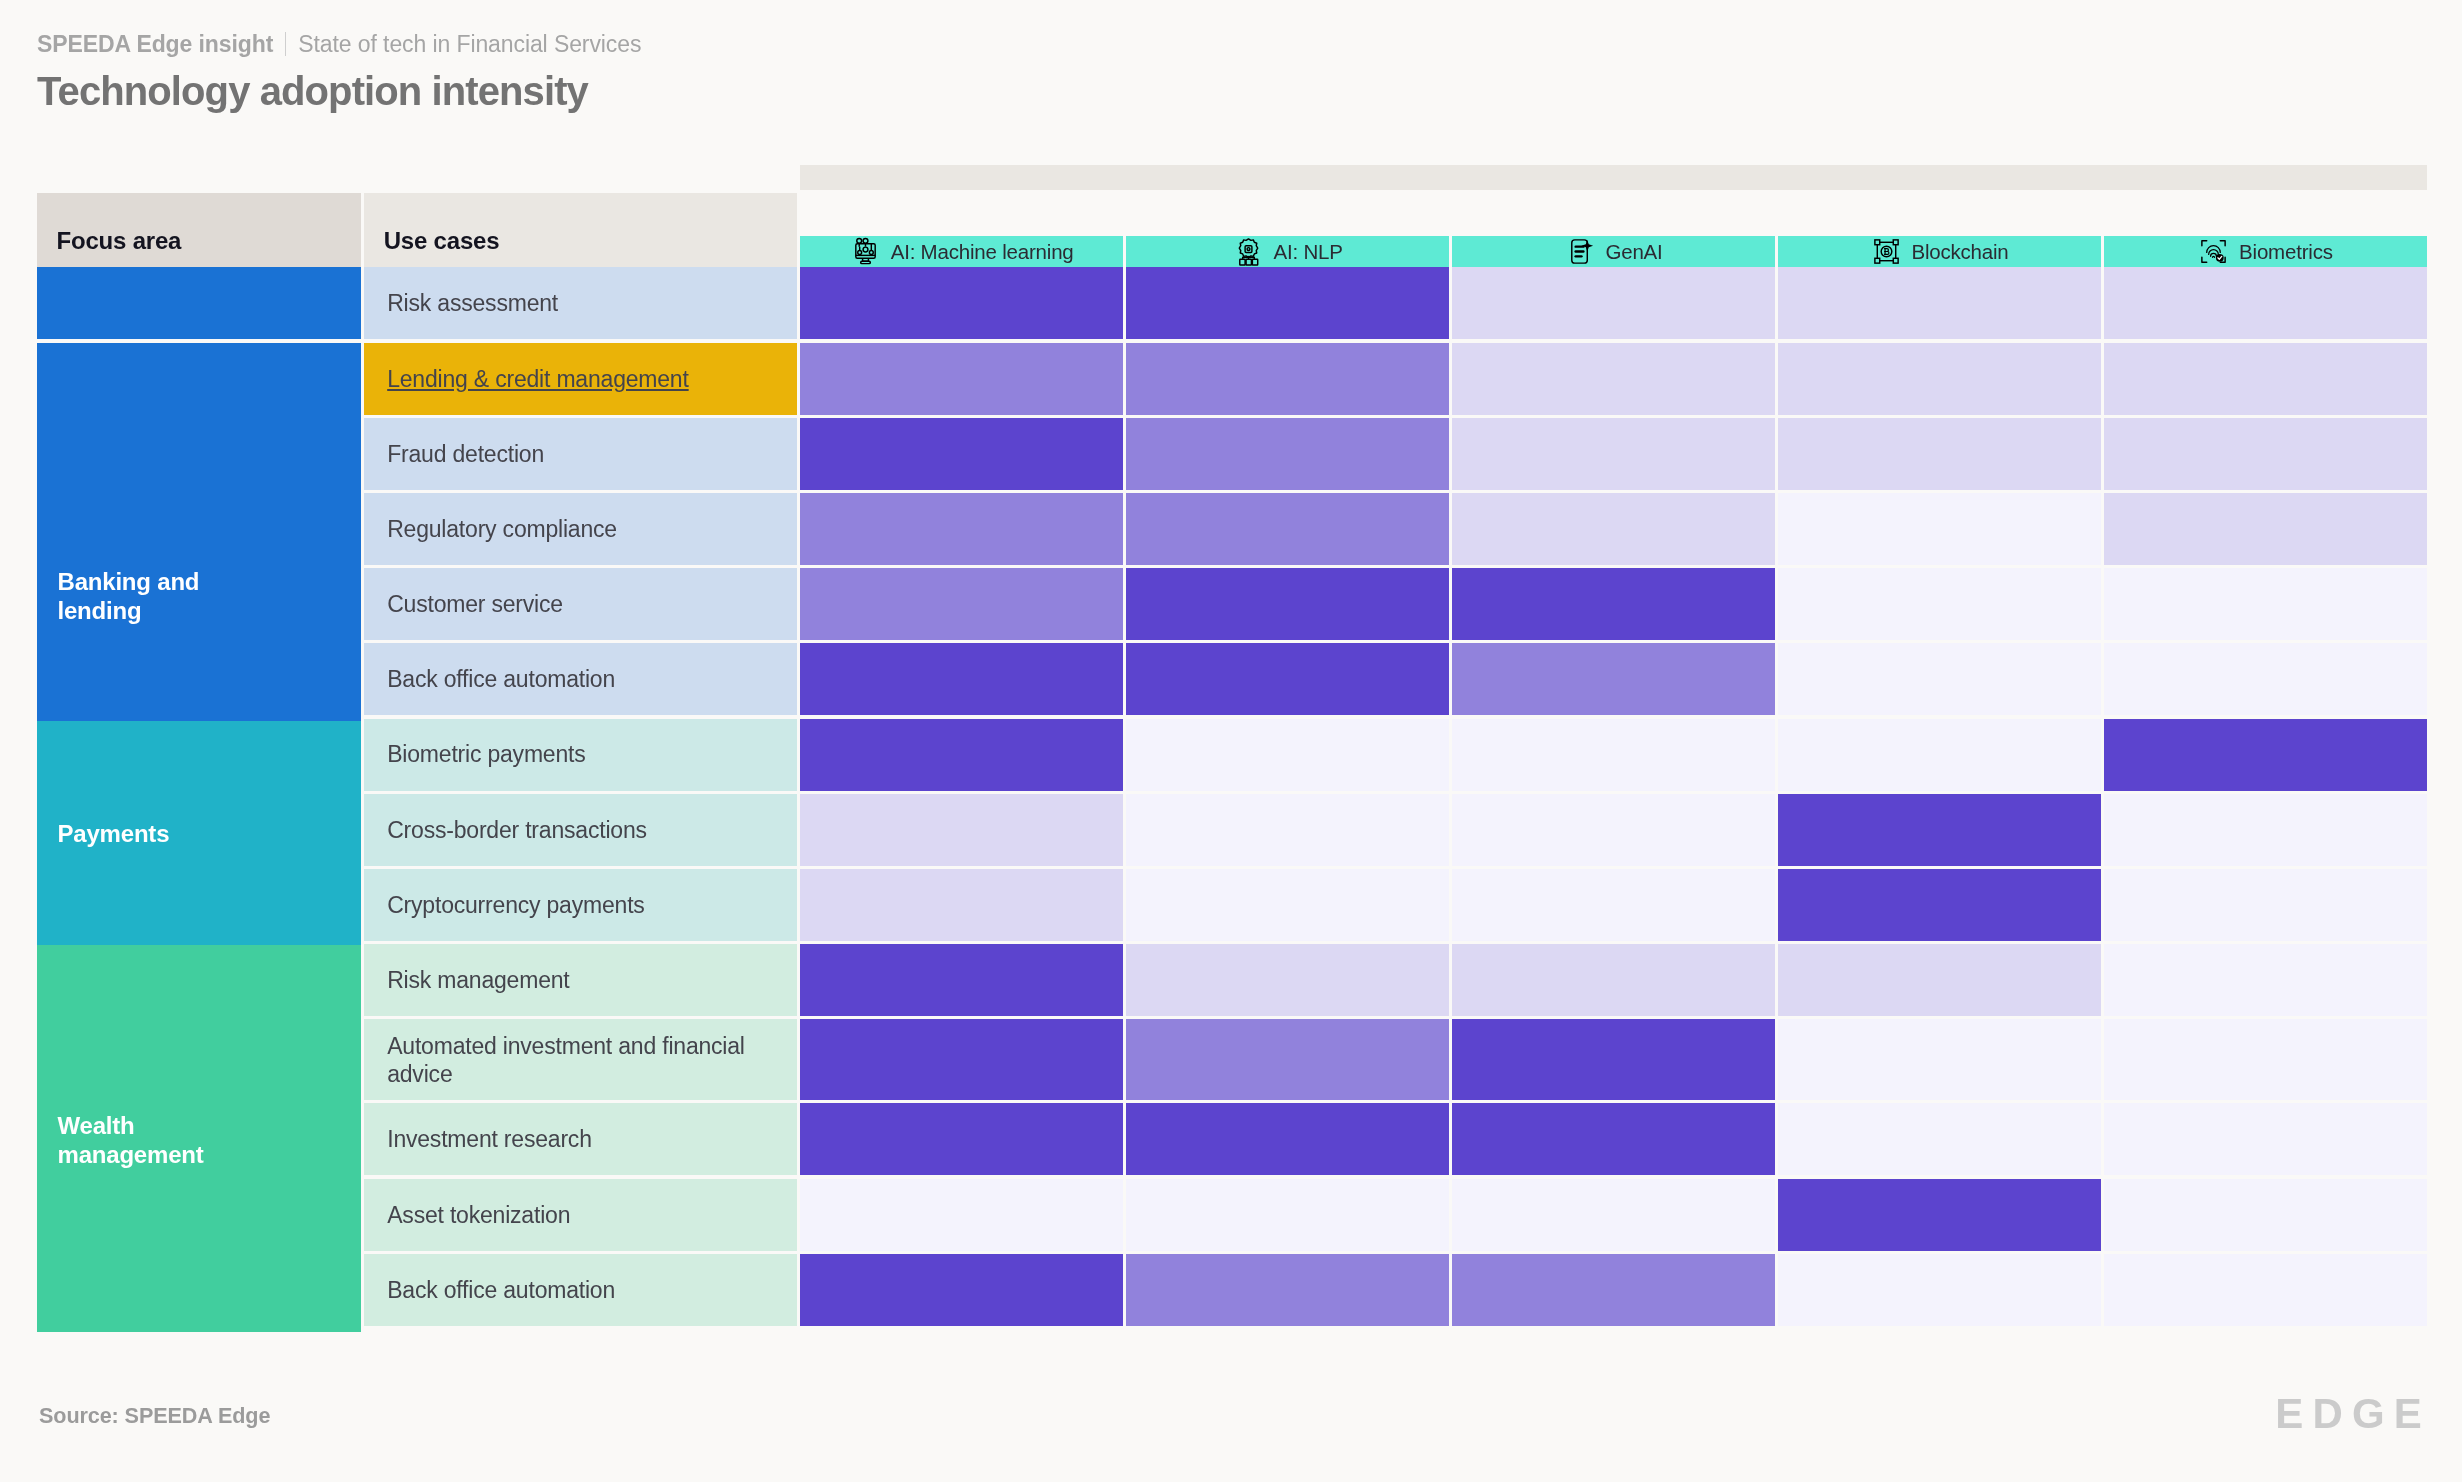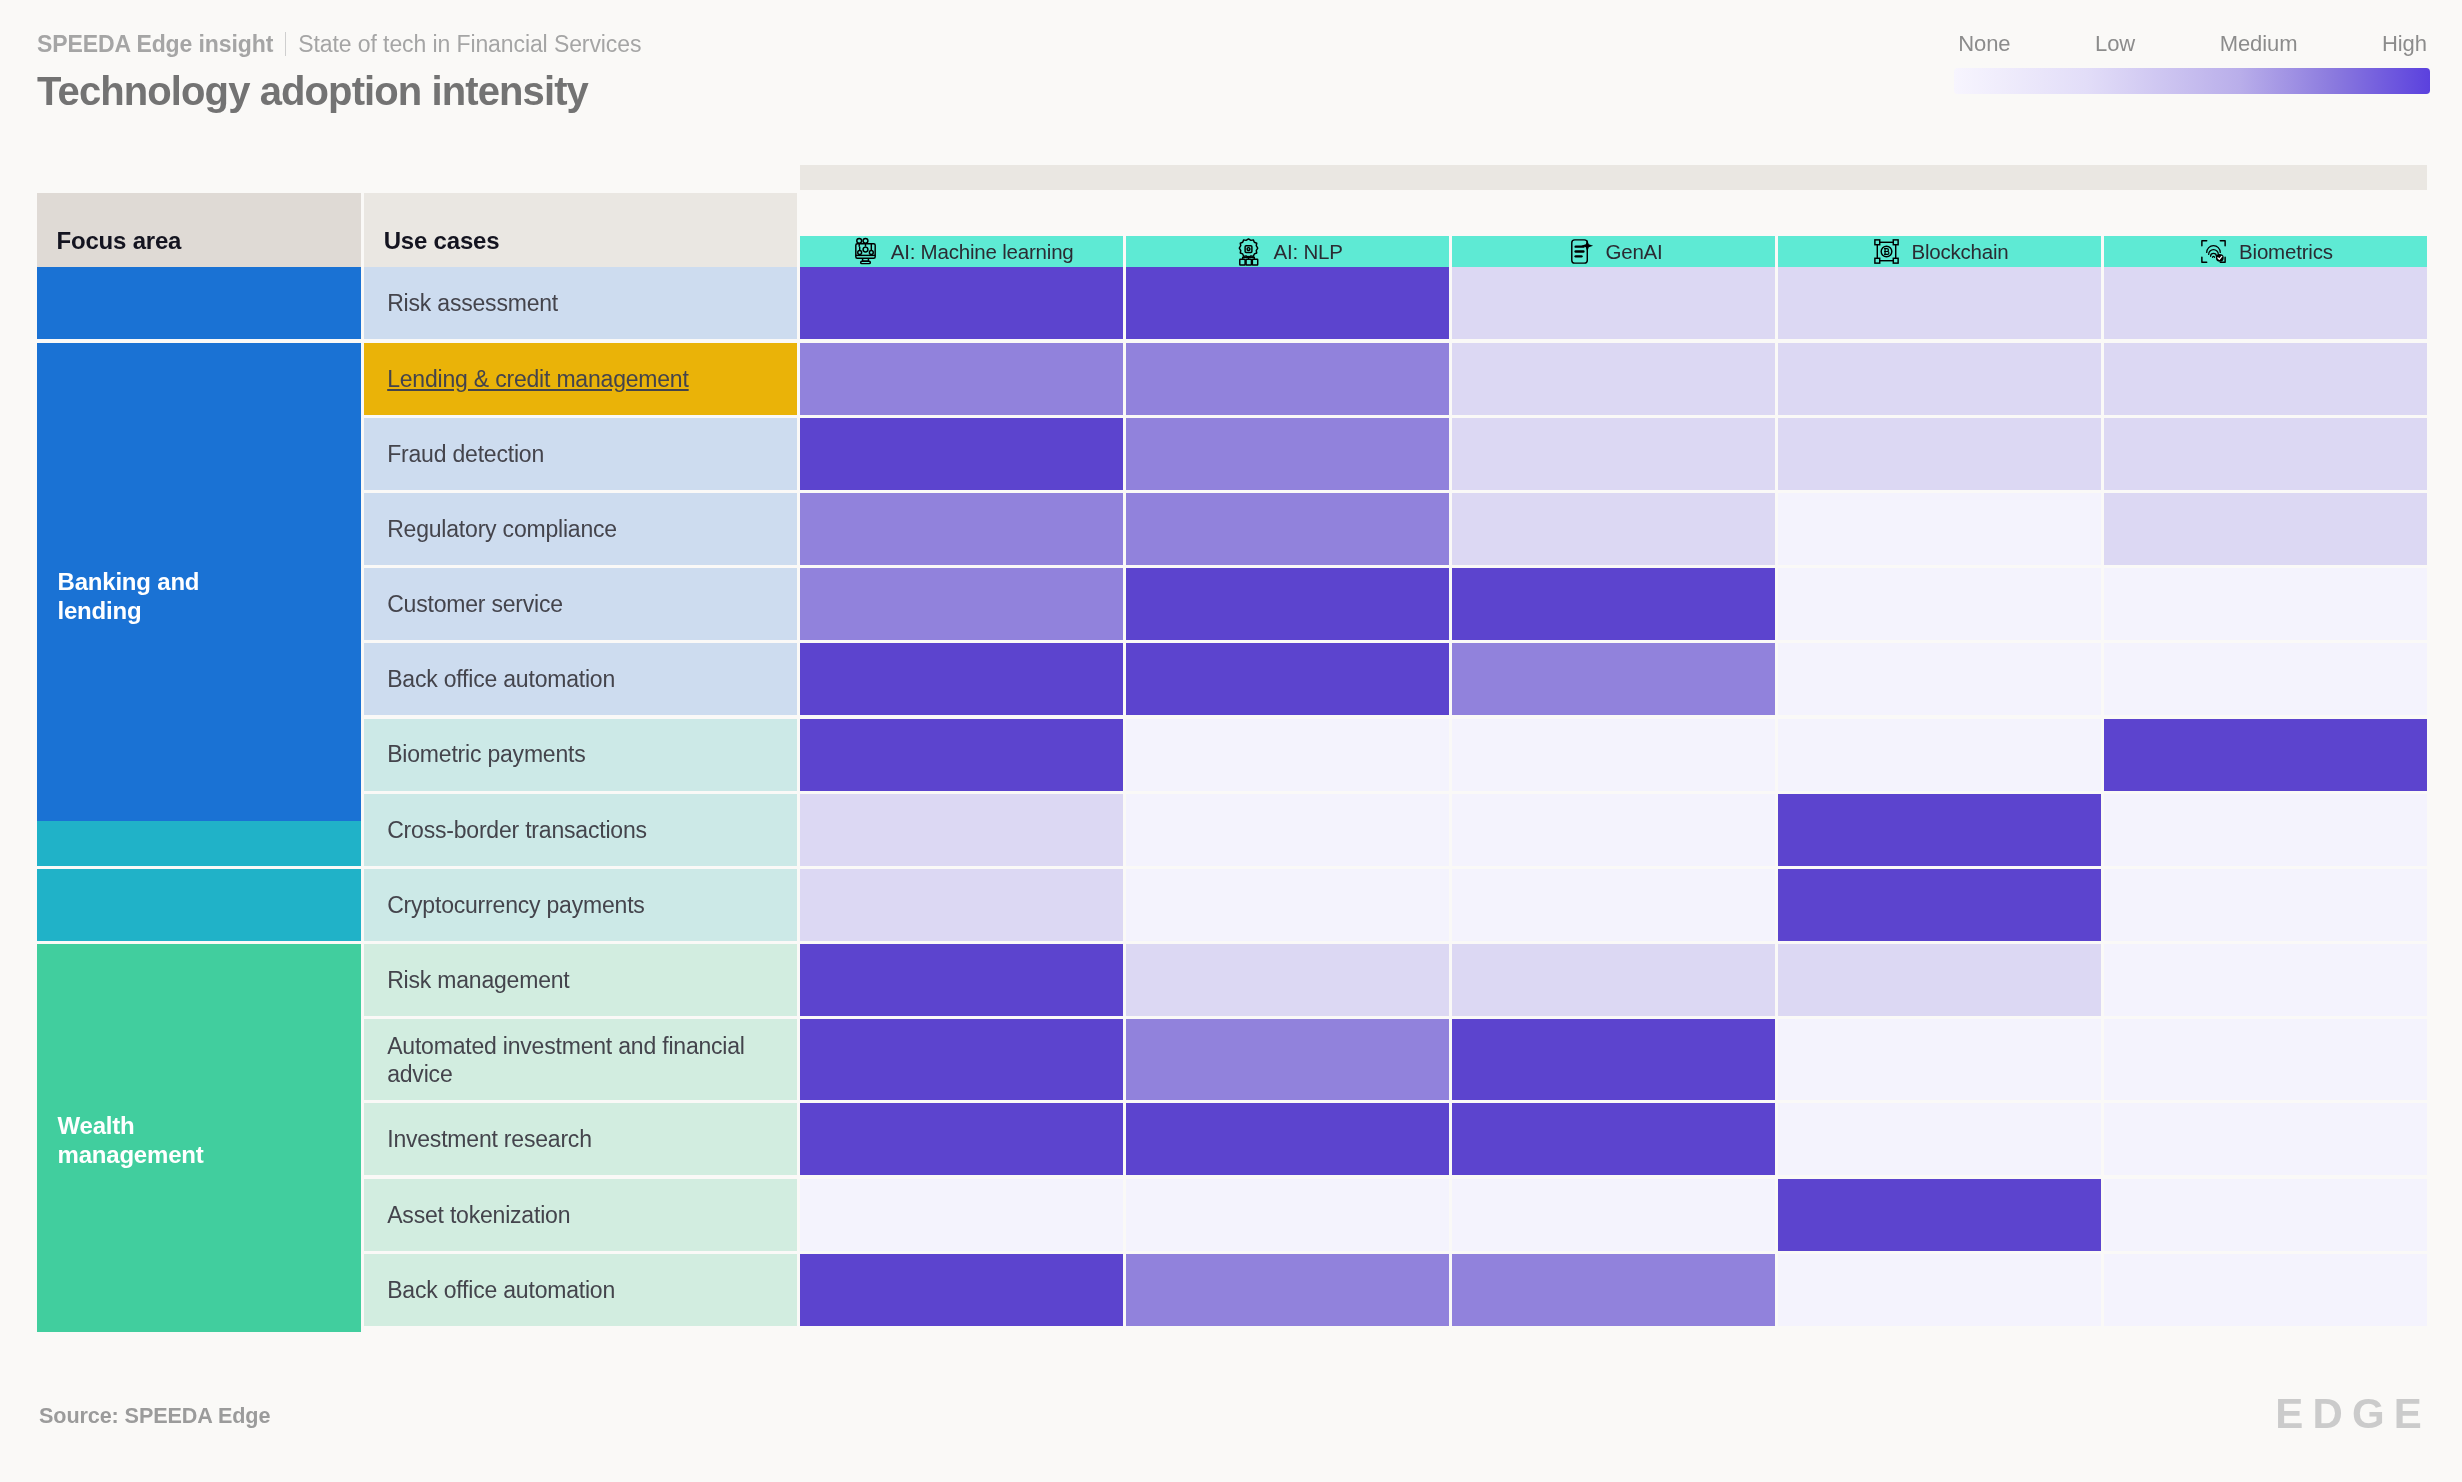--- a/index.html
+++ b/index.html
@@ -205,29 +205,20 @@
 
   <div class="header">
     <div class="eyebrow">
       <span class="eyebrow-brand">SPEEDA Edge insight</span>
       <span class="eyebrow-divider"></span>
       <span class="eyebrow-sub">State of tech in Financial Services</span>
     </div>
     <div class="title">Technology adoption intensity</div>
   </div>
 
-  <div class="legend">
-    <div class="legend-labels">
-      <span class="legend-label">None</span>
-      <span class="legend-label">Low</span>
-      <span class="legend-label">Medium</span>
-      <span class="legend-label">High</span>
-    </div>
-    <div class="legend-bar"></div>
-  </div>
 
   <div class="matrix">
 
     <div class="grid-row strip-row">
       <div class="strip-blank"></div>
       <div class="strip-blank"></div>
       <div class="strip-band"></div>
     </div>
 
     <div class="grid-row head-row">
@@ -427,20 +418,21 @@
           <div style="background: rgb(65, 206, 158);"></div>
           <div class="usecase-cell" style="background: rgb(210, 237, 224);">Back office automation</div>
           <div class="cell lvl-high"></div>
           <div class="cell lvl-medium"></div>
           <div class="cell lvl-medium"></div>
           <div class="cell lvl-none"></div>
           <div class="cell lvl-none"></div>
         </div>
         <div class="focus-cell" style="position: absolute; left: 0px; width: 324px; top: 103px; height: 451px; background: rgb(26, 114, 212); white-space: pre-line;">Banking and
 lending</div>
+        <div class="focus-cell" style="position: absolute; left: 0px; width: 324px; top: 454px; height: 224px; background: rgb(32, 178, 200); white-space: pre-line;">Payments</div>
         <div class="focus-cell" style="position: absolute; left: 0px; width: 324px; top: 681px; height: 384px; background: rgb(65, 206, 158); white-space: pre-line;">Wealth
 management</div>
       </div>
   </div>
 
   <div class="footer-source">Source:  SPEEDA Edge</div>
   <div class="footer-watermark">EDGE</div>
 
 </div>
 

